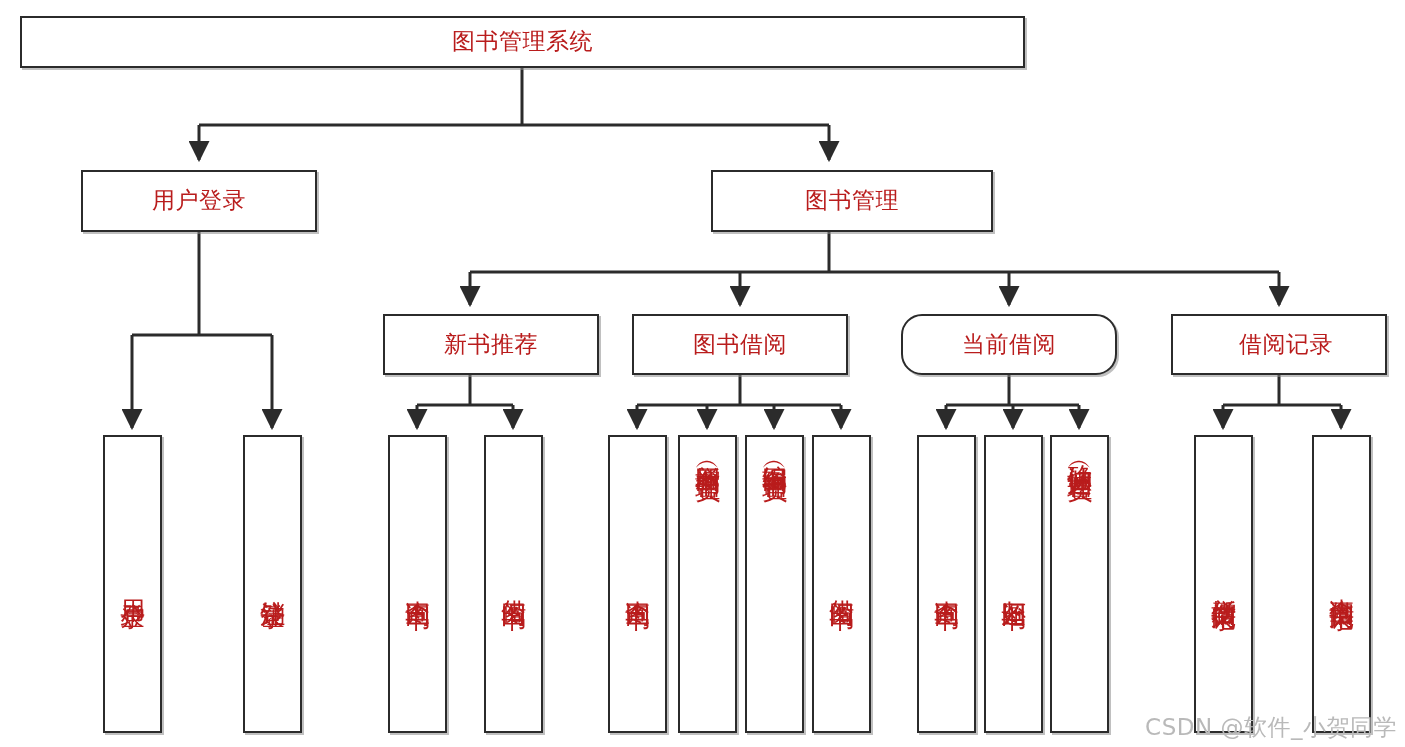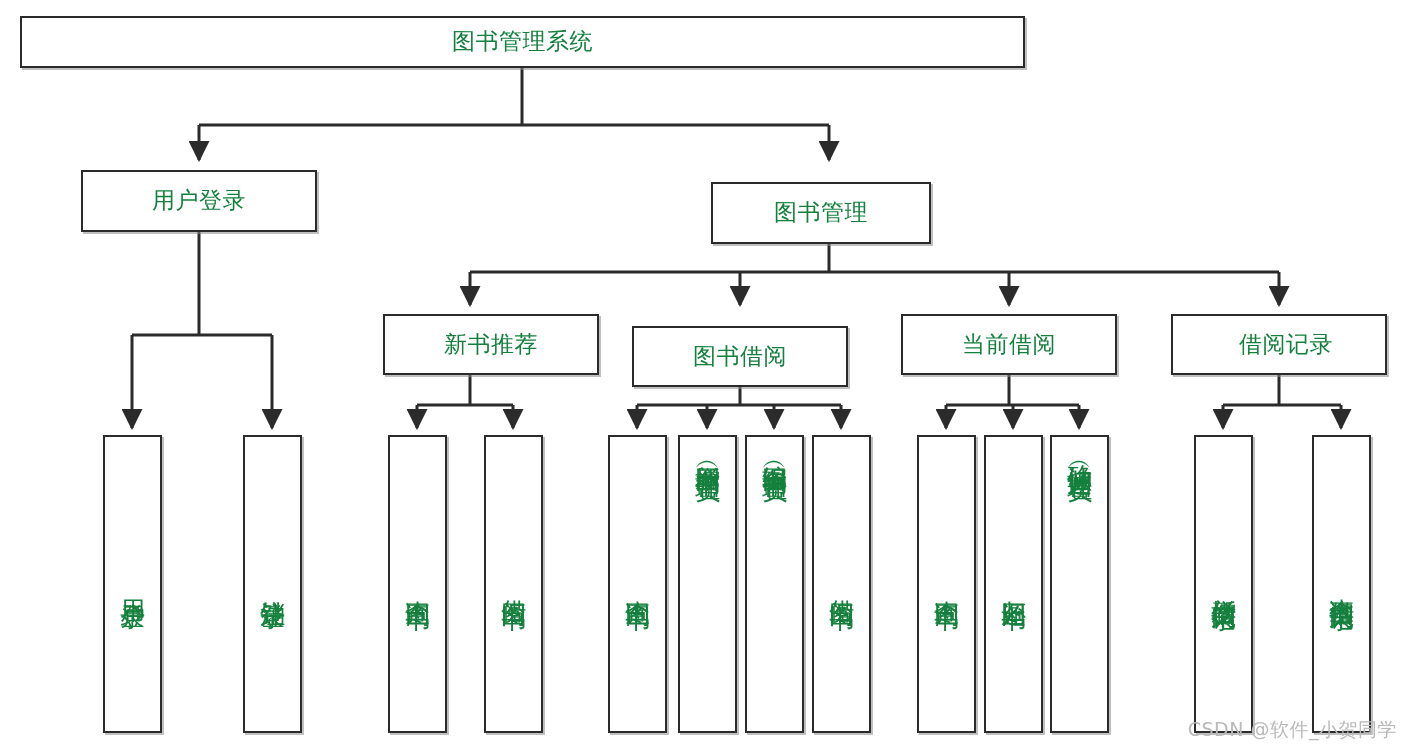--- a/index.html
+++ b/index.html
@@ -22,21 +22,21 @@
     left: 0;
     top: 0;
     width: 1405px;
     height: 747px;
   }
   .node {
     position: absolute;
     box-sizing: border-box;
     border: 2px solid #2b2b2b;
     background: #ffffff;
-    color: #15803d;
+    color: #b91c1c;
     display: flex;
     align-items: center;
     justify-content: center;
     text-align: center;
     box-shadow: 2px 2px 0 rgba(140,140,140,0.55);
   }
   .node .lbl {
     display: block;
     line-height: 1.18;
     letter-spacing: 0.5px;
@@ -56,21 +56,21 @@
     white-space: nowrap;
   }
   .node.vert.short {
     align-items: center;
     padding-top: 0;
   }
   #watermark {
     position: absolute;
     right: 8px;
     bottom: 4px;
-    font-size: 19px;
+    font-size: 23px;
     color: #b9b9b9;
     white-space: nowrap;
     letter-spacing: 0.5px;
   }
 </style>
 </head>
 <body>
 
 <div id="canvas">
 
@@ -124,31 +124,31 @@
     </g>
   </svg>
 
   <div class="node horiz" style="left:20px; top:16px; width:1005px; height:52px;">
     <span class="lbl">图书管理系统</span>
   </div>
 
   <div class="node horiz" style="left:81px; top:170px; width:236px; height:62px;">
     <span class="lbl">用户登录</span>
   </div>
-  <div class="node horiz" style="left:711px; top:182px; width:220px; height:62px;">
+  <div class="node horiz" style="left:711px; top:170px; width:282px; height:62px;">
     <span class="lbl">图书管理</span>
   </div>
 
   <div class="node horiz" style="left:383px; top:314px; width:216px; height:61px;">
     <span class="lbl">新书推荐</span>
   </div>
-  <div class="node horiz" style="left:632px; top:326px; width:216px; height:61px;">
+  <div class="node horiz" style="left:632px; top:314px; width:216px; height:61px;">
     <span class="lbl">图书借阅</span>
   </div>
-  <div class="node horiz" style="left:901px; top:314px; width:216px; height:61px;">
+  <div class="node horiz" style="left:901px; top:314px; width:216px; height:61px;border-radius:21px;">
     <span class="lbl">当前借阅</span>
   </div>
   <div class="node horiz" style="left:1171px; top:314px; width:216px; height:61px;padding-left:14px;">
     <span class="lbl">借阅记录</span>
   </div>
 
   <div class="node vert short" style="left:103px; top:435px; width:59px; height:298px;">
     <span class="lbl">用户登录</span>
   </div>
   <div class="node vert short" style="left:243px; top:435px; width:59px; height:298px;">

